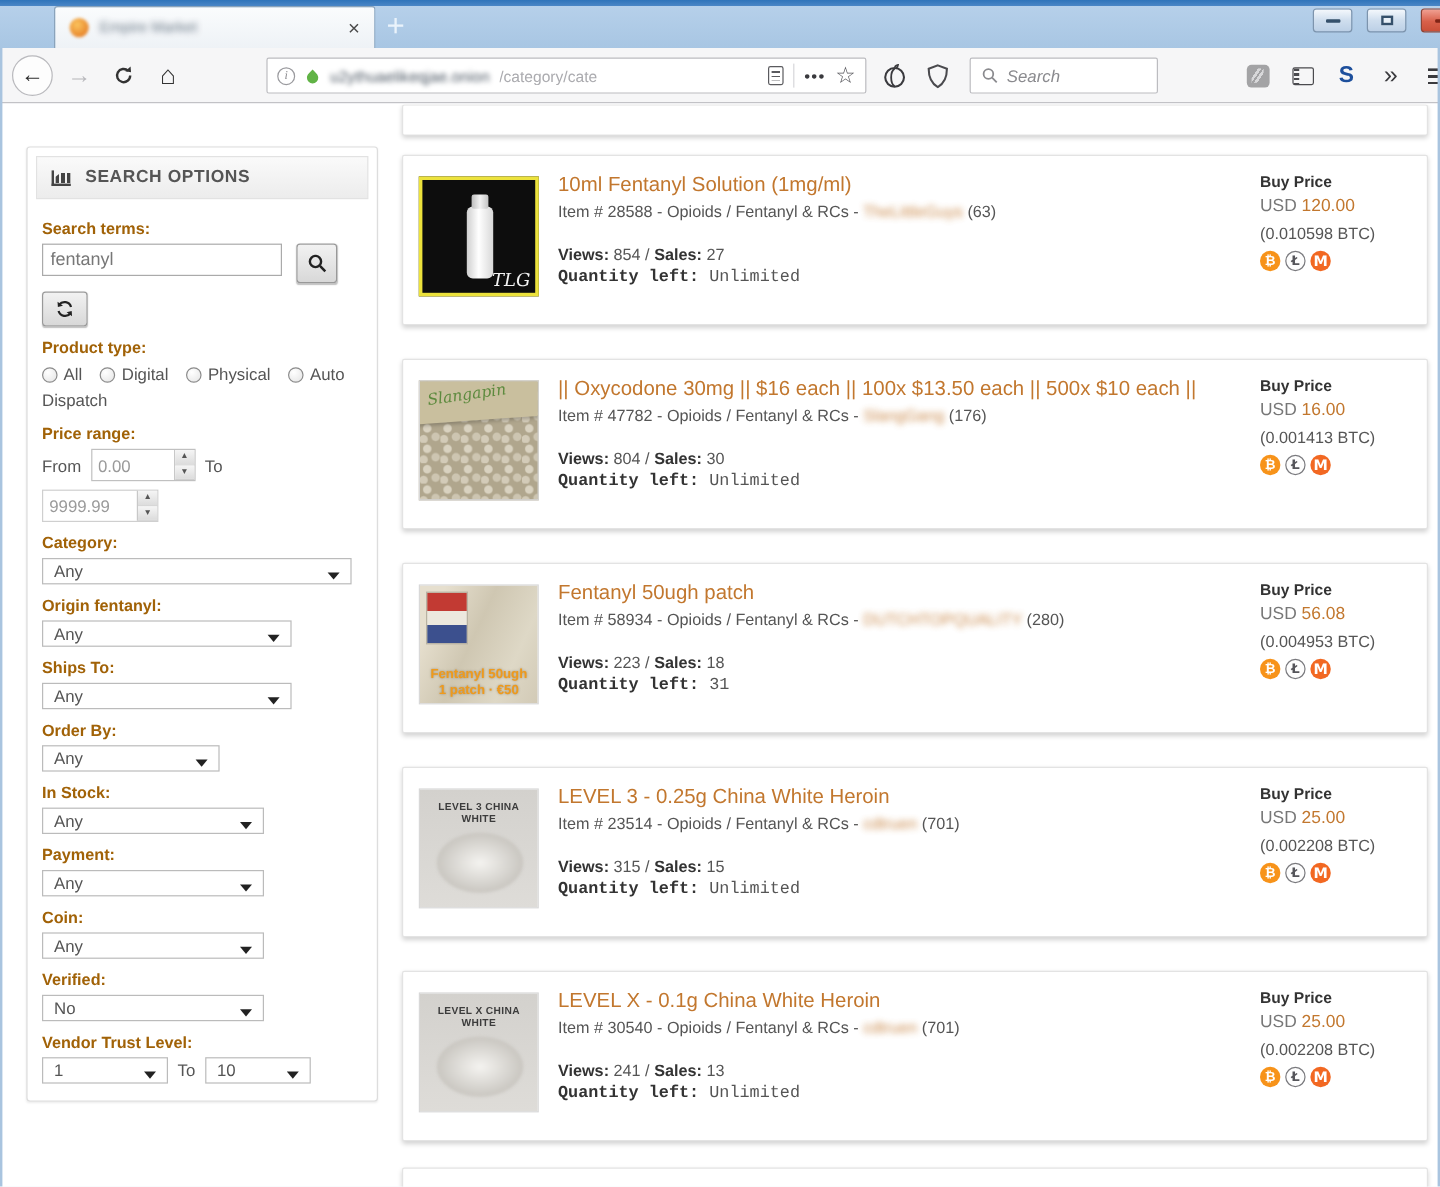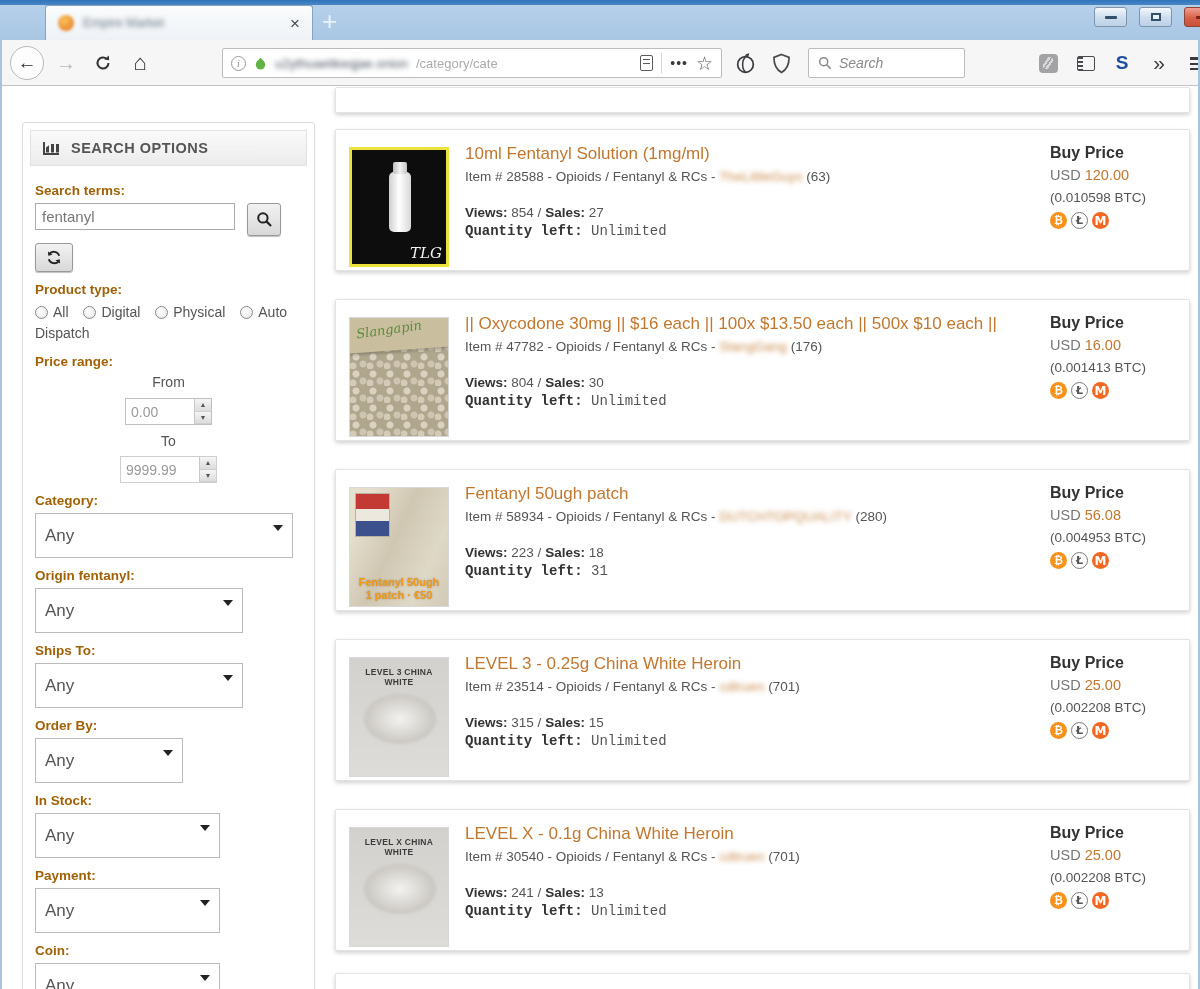--- a/index.html
+++ b/index.html
@@ -78,42 +78,42 @@
   .text-input { width:200px; height:27px; border:1px solid #aaa; font-size:15px; color:#777; padding:0 6px;
     font-family:"Liberation Sans",sans-serif; background:#fff; }
   .btn { border:1px solid #999; background:linear-gradient(180deg,#f2f2f2,#d8d8d8); border-radius:3px;
     box-shadow:0 1px 1px rgba(0,0,0,.25); display:flex; align-items:center; justify-content:center; }
   .search-btn { width:34px; height:33px; }
   .refresh-btn { width:38px; height:29px; margin-top:7px; }
   .radio-row { font-size:14px; color:#555; line-height:21px; }
   .radio { display:inline-block; width:13px; height:13px; border:1px solid #8a8a8a; border-radius:50%;
     background:radial-gradient(circle at 35% 30%,#fff,#e4e4e4); vertical-align:-2px; margin-right:5px; }
   .radio-item { margin-right:11px; white-space:nowrap; }
-  .range-row { display:flex; align-items:center; gap:8px; font-size:14px; color:#555; margin-bottom:7px;flex-direction:column; }
+  .range-row { display:flex; align-items:center; gap:8px; font-size:14px; color:#555; margin-bottom:7px; }
   .spin-wrap { display:flex; border:1px solid #c0c0c0; background:#fff; height:27px; }
   .spin-input { border:none; width:68px; font-size:14px; color:#9a9a9a; padding:0 5px; outline:none; background:transparent;
     font-family:"Liberation Sans",sans-serif; }
   .spin-btns { width:17px; border-left:1px solid #c8c8c8; display:flex; flex-direction:column; }
   .spin-btns span { flex:1; background:linear-gradient(180deg,#f5f5f5,#dcdcdc); border-bottom:1px solid #cfcfcf;
     font-size:7px; color:#555; display:flex; align-items:center; justify-content:center; }
-  .select { height:45px; border:1px solid #bbb; background:#fff; display:flex; align-items:center;
-    font-size:17px; color:#555; padding:0 9px; position:relative; margin-bottom:2px; }
+  .select { height:22px; border:1px solid #bbb; background:#fff; display:flex; align-items:center;
+    font-size:14px; color:#555; padding:0 9px; position:relative; margin-bottom:2px; }
   .select::after { content:""; position:absolute; right:9px; top:11px; border-left:5px solid transparent;
     border-right:5px solid transparent; border-top:6px solid #222; }
   .trust-row { display:flex; align-items:center; gap:8px; font-size:14px; color:#555; }
 
   
   .main { position:absolute; left:335px; top:0; width:855px; }
   .card { background:#fff; border:1px solid #e3e3e3; border-radius:2px; box-shadow:0 2px 4px rgba(0,0,0,.18); }
   .card-partial-top { height:26px; margin-top:0; }
   .listing { display:flex; height:142px; margin-top:28px; padding:11px 13px; gap:16px; }
   .listing.first { margin-top:16px; }
   .card-partial-bottom { height:40px; margin-top:22px; }
 
-  .pimg { width:100px; height:120px; flex:none; position:relative; overflow:hidden; border:1px solid #d8d8d8; margin-top:6px; }
+  .pimg { width:100px; height:100px; flex:none; position:relative; overflow:hidden; border:1px solid #d8d8d8; margin-top:6px; }
   .pimg-text { position:absolute; z-index:3; }
   .img-vial { background:#0d0d0d; border:3px solid #ece23c; }
   .img-vial::before { content:""; position:absolute; left:37px; top:22px; width:22px; height:60px;
     background:linear-gradient(90deg,#cfcfcf,#ffffff 45%,#d8d8d8); border-radius:5px; }
   .img-vial::after { content:""; position:absolute; left:41px; top:12px; width:14px; height:12px;
     background:linear-gradient(90deg,#bdbdbd,#f2f2f2 50%,#c4c4c4); border-radius:2px; }
   .img-vial .pimg-text { right:4px; bottom:2px; color:#f2f2f2; font-size:15px; font-style:italic;
     font-family:"DejaVu Serif",serif; }
   .img-pills { background-color:#b0a68d;
     background-image:radial-gradient(circle at 6px 5px,#d9d2c0 3px,transparent 4px),
@@ -137,21 +137,21 @@
 
   .card-info { flex:1; min-width:0; padding-top:3px; }
   .card-title { display:block; font-size:17px; color:#c2772e; text-decoration:none; white-space:nowrap;
     overflow:hidden; margin-bottom:5px; }
   .card-itemline { font-size:13.5px; color:#555; margin-bottom:21px; }
   .vendor { color:#c2772e; filter:blur(2.6px); opacity:.85; }
   .card-stats { font-size:13.5px; color:#555; margin-bottom:3px; }
   .card-stats b, .card-qty b { color:#333; }
   .card-qty { font-size:14px; color:#555;font-family:Liberation Mono, monospace; }
   .card-price { width:126px; flex:none; padding-top:3px; }
-  .bp { font-weight:bold; font-size:16px; color:#333; }
+  .bp { font-weight:bold; font-size:13px; color:#333; }
   .usd-line { margin-top:5px; font-size:14.5px; color:#777; }
   .usd-line .price { color:#c2772e; }
   .btc-line { margin-top:7px; font-size:13.5px; color:#555; }
   .coins { margin-top:7px; display:flex; gap:4px; align-items:center; }
   .coin { width:17px; height:17px; border-radius:50%; display:flex; align-items:center; justify-content:center;
     font-size:11px; font-weight:bold; font-family:"DejaVu Sans",sans-serif; }
   .coin.btc { background:#f7931a; color:#fff; }
   .coin.ltc { background:#fdfdfd; border:1.5px solid #7a7a7e; color:#55555a; }
   .coin.xmr { background:#f26822; color:#fff; font-size:12px; }
 

